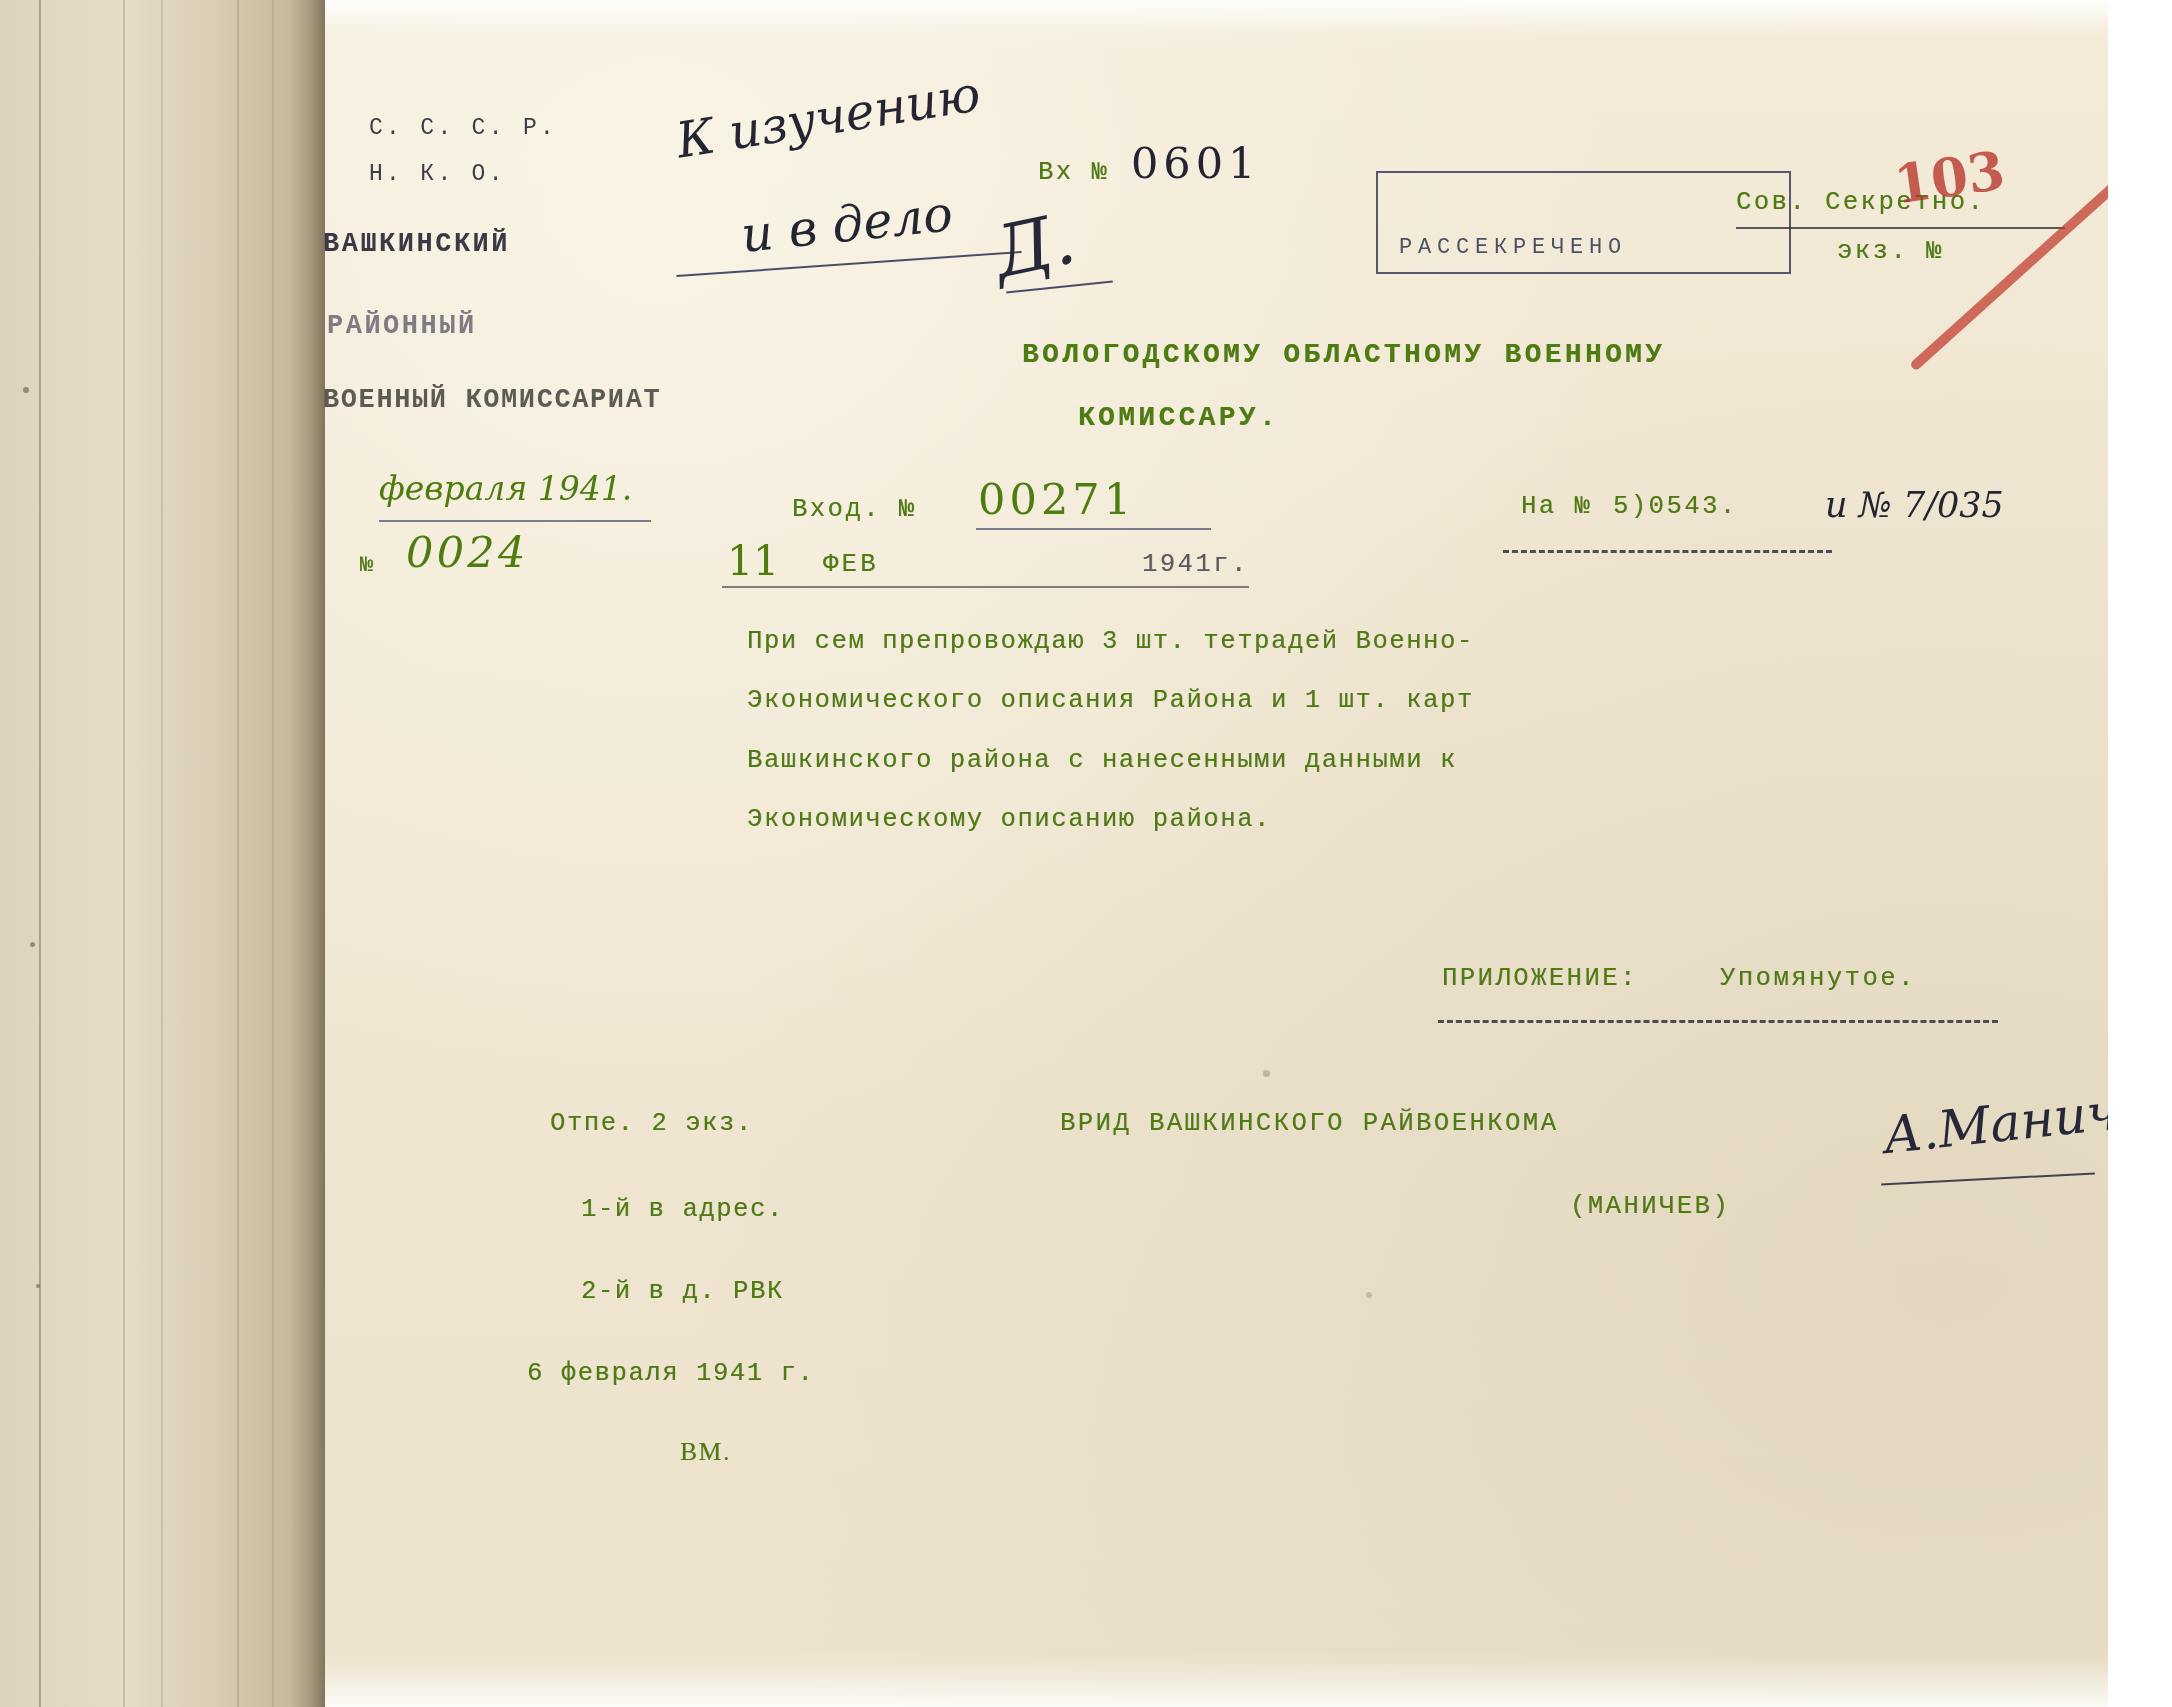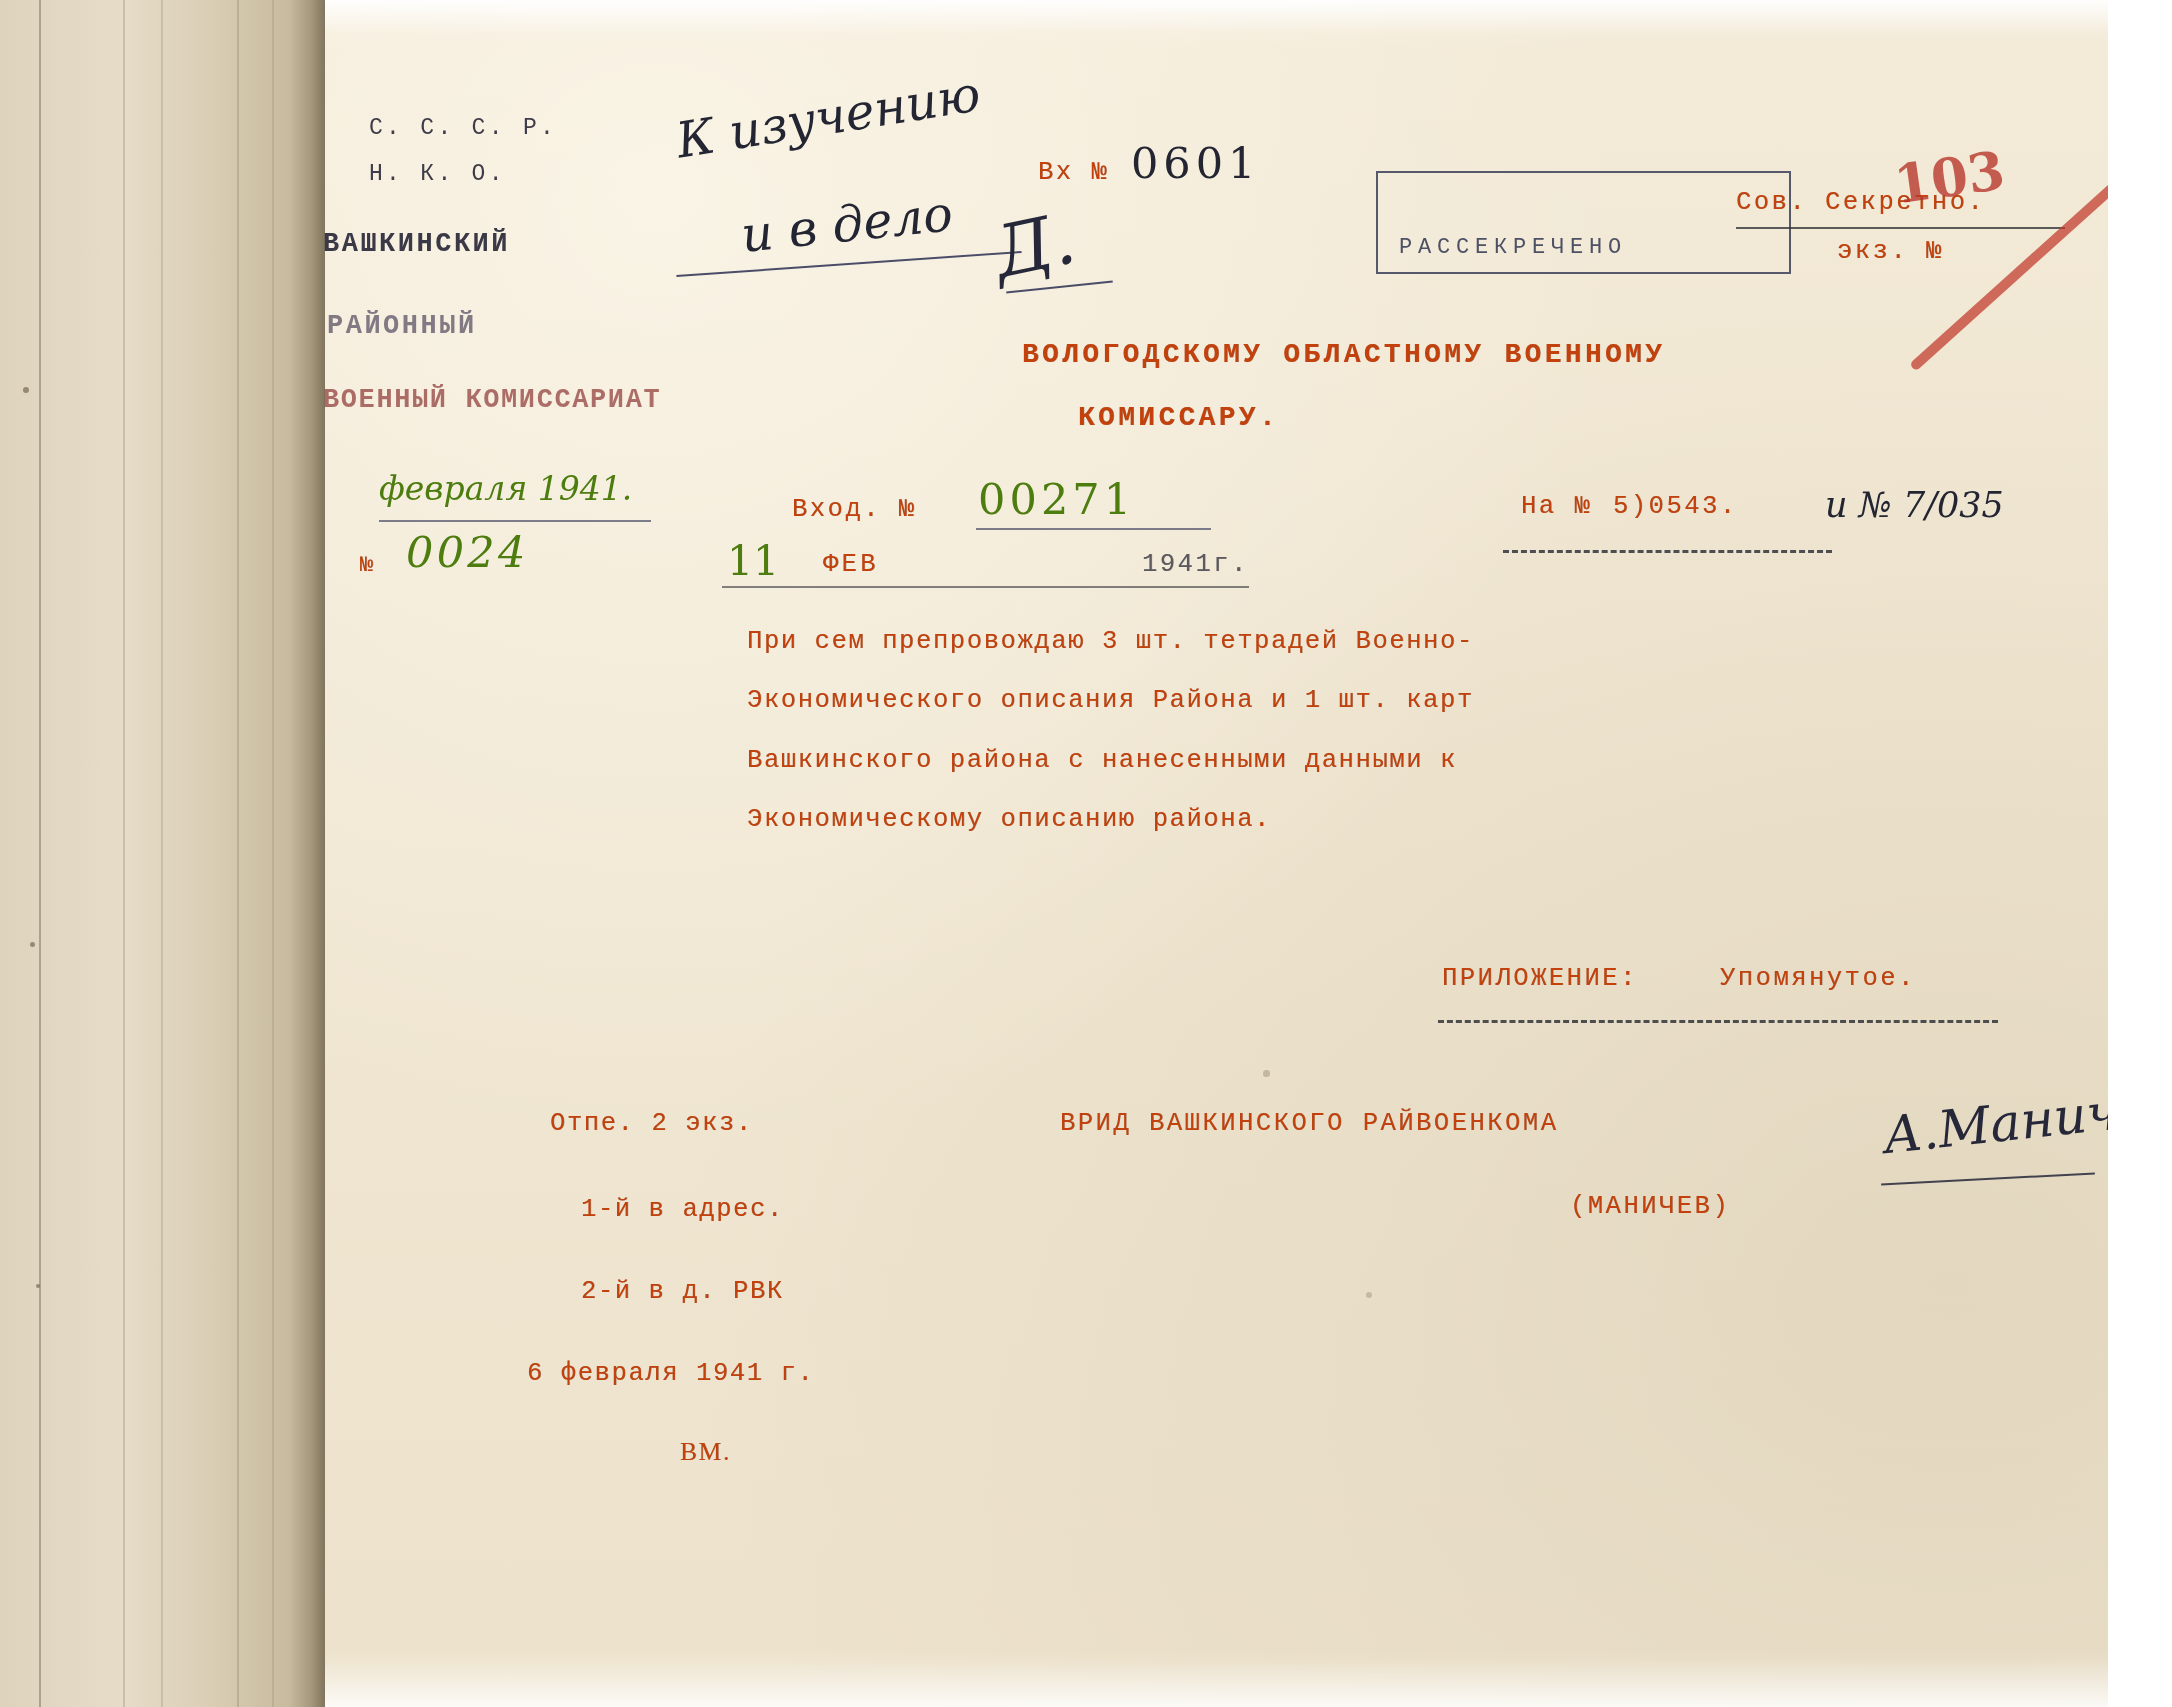--- a/index.html
+++ b/index.html
@@ -81,41 +81,41 @@
   }
   .speck {
     position: absolute;
     background: rgba(90,75,55,0.55);
     border-radius: 50%;
   }
 
   
   .typed {
     position: absolute;
-    color: #c2410c;
+    color: #4d7c0f;
     font-family: "Liberation Mono", monospace;
     letter-spacing: 1.6px;
     white-space: pre;
     text-shadow: 0.4px 0.4px 0 rgba(40,40,45,0.35);
   }
   .t-small { font-size: 22px; }
   .t-body  { font-size: 25.5px; }
   .t-big   { font-size: 28px; font-weight: bold; letter-spacing: 3.3px; }
 
   
   .letterhead {
     position: absolute;
     color: #4a4652;
     font-family: "Liberation Mono", monospace;
     white-space: pre;
     letter-spacing: 2.5px;
   }
   .lh-strong { font-size: 27px; font-weight: bold; color: #3b3946; }
   .lh-faded  { font-size: 27px; font-weight: bold; color: #6d6674; opacity: 0.85; }
-  .lh-vfaded { font-size: 27px; font-weight: bold; color: #7f1d1d; opacity: 0.62; }
+  .lh-vfaded { font-size: 27px; font-weight: bold; color: #000000; opacity: 0.62; }
   .lh-mini   { font-size: 23px; letter-spacing: 3.3px; color: #3f3c49; }
 
   
   .hand {
     position: absolute;
     font-family: "DejaVu Serif", serif;
     font-style: italic;
     color: #2c2f4a;
     white-space: pre;
   }

